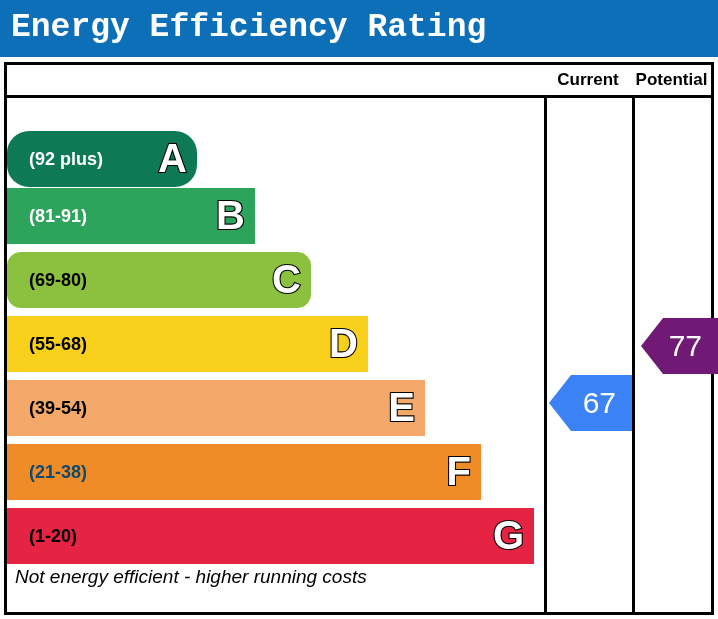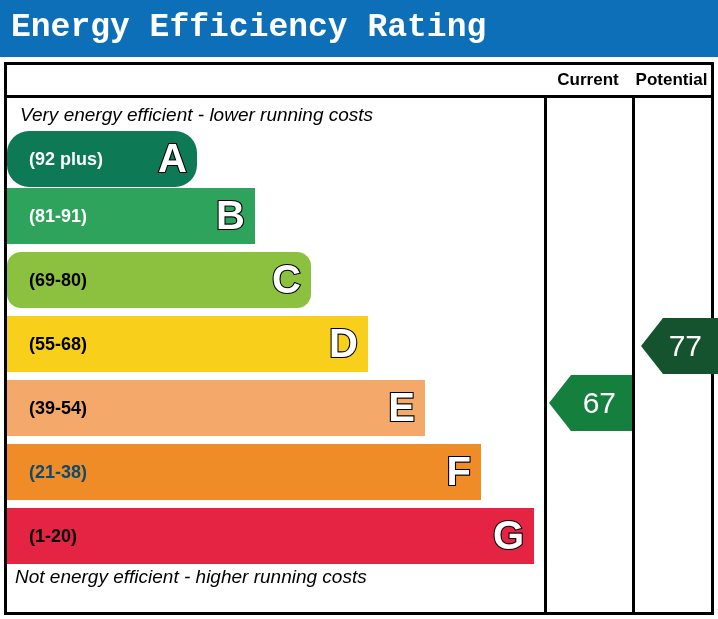--- a/index.html
+++ b/index.html
@@ -59,21 +59,20 @@
   <div class="frame">
 
     <div class="hdr-row">
       <div class="hdr-cell hdr-potential">Potential</div>
       <div class="hdr-cell hdr-current">Current</div>
     </div>
 
     <div class="vsep vsep-1"></div>
     <div class="vsep vsep-2"></div>
 
-    <div class="caption caption-top">Very energy efficient - lower running costs</div>
 
     <div class="bands">
 
       <div class="band" style="top: 0px; width: 190px; background: rgb(14, 122, 85); border-radius: 22px;">
         <span class="range lt-white" style="color: rgb(255, 255, 255);">(92 plus)</span>
         <span class="letter">A</span>
       </div>
 
       <div class="band" style="top: 57px; width: 248px; background: rgb(45, 163, 91);">
         <span class="range lt-white" style="color: rgb(255, 255, 255);">(81-91)</span>
@@ -102,22 +101,22 @@
 
       <div class="band" style="top: 377px; width: 527px; background: rgb(229, 35, 67);">
         <span class="range lt-black" style="color: rgb(0, 0, 0);">(1-20)</span>
         <span class="letter">G</span>
       </div>
 
     </div>
 
     <div class="caption caption-bottom">Not energy efficient - higher running costs</div>
 
-    <div class="arrow arrow-current" style="background: #15803d;">
+    <div class="arrow arrow-current" style="background: #3b82f6;">
       <span>67</span>
     </div>
 
-    <div class="arrow arrow-potential" style="background: #14532d;">
+    <div class="arrow arrow-potential" style="background: #701a75;">
       <span>77</span>
     </div>
 
   </div>
 </div>
 
 </body></html>

